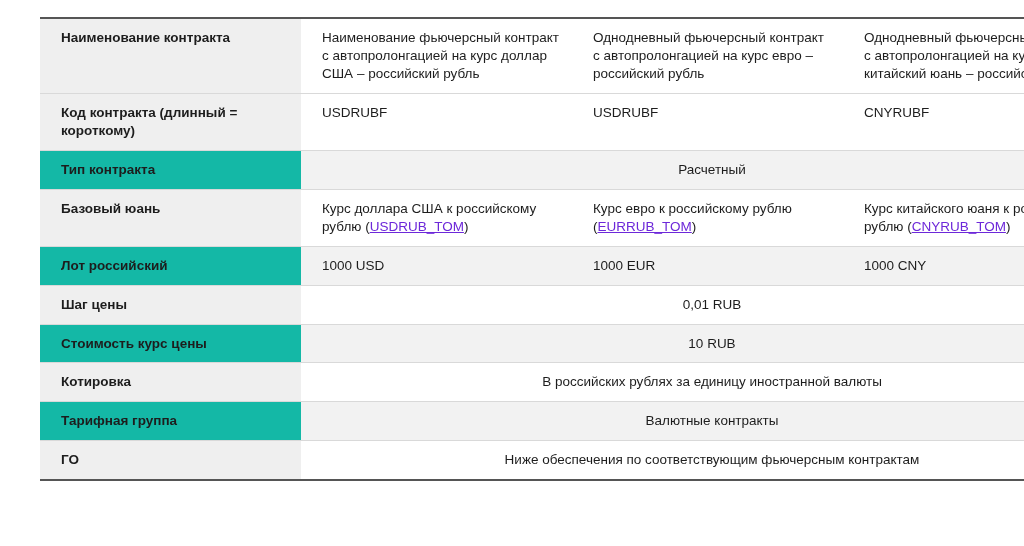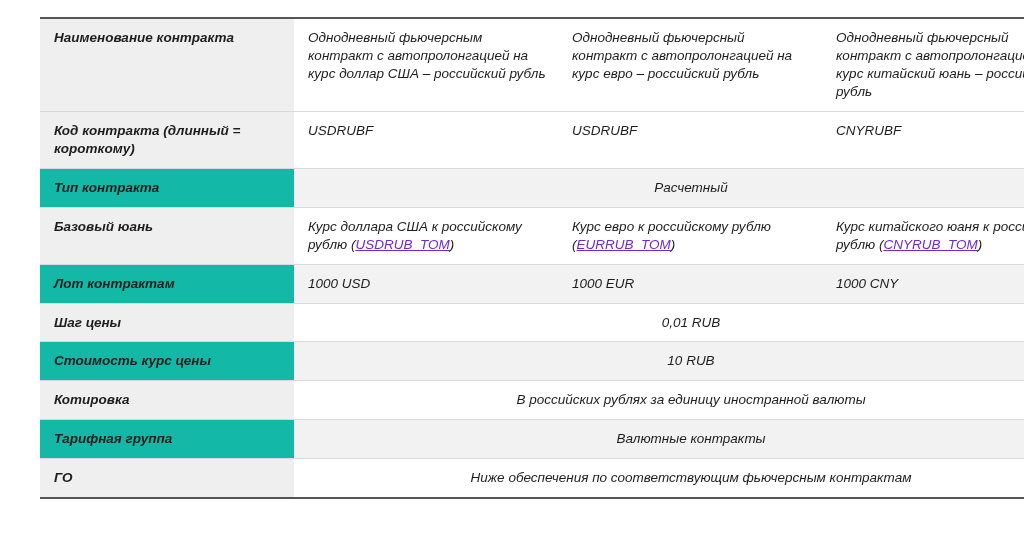--- a/index.html
+++ b/index.html
@@ -35,24 +35,23 @@
     border-bottom: 1px solid #d9d9d9;
   }
   table.spec tr.first-row {
     border-top: 2px solid #555555;
   }
   table.spec tr.last-row {
     border-bottom: 2px solid #555555;
   }
   table.spec td {
     vertical-align: top;
-    padding: 10px 12px 10px 14px;
+    padding: 10px 12px 10px 21px;
     font-size: 13.5px;
     line-height: 1.33;
-    font-style: italic;
   }
   td.label {
     width: 228px;
     font-weight: bold;
     background: #efefef;
     color: #1d1d1d;
   }
   td.cell {
     width: 238px;
     background: #ffffff;
@@ -74,42 +73,42 @@
 </style>
 </head>
 <body>
 
 <div class="page">
   <div class="table-wrap">
     <table class="spec">
       <tbody>
           <tr class=" first-row">
             <td class="label">Наименование контракта</td>
-            <td class="cell">Однодневный фьючерсным контракт с автопролонгацией на курс доллар США – российский рубль</td>
+            <td class="cell">Наименование фьючерсный контракт с автопролонгацией на курс доллар США – российский рубль</td>
             <td class="cell">Однодневный фьючерсный контракт с автопролонгацией на курс евро – российский рубль</td>
             <td class="cell">Однодневный фьючерсный контракт с автопролонгацией на курс китайский юань – российский рубль</td>
           </tr>
           <tr>
             <td class="label">Код контракта (длинный = короткому)</td>
             <td class="cell">USDRUBF</td>
             <td class="cell">USDRUBF</td>
             <td class="cell">CNYRUBF</td>
           </tr>
           <tr class="shaded">
             <td class="label">Тип контракта</td>
             <td class="cell center" colspan="3">Расчетный</td>
           </tr>
           <tr>
             <td class="label">Базовый юань</td>
             <td class="cell">Курс доллара США к российскому рублю (<a class="tomlink" href="#">USDRUB_TOM</a>)</td>
             <td class="cell">Курс евро к российскому рублю (<a class="tomlink" href="#">EURRUB_TOM</a>)</td>
             <td class="cell">Курс китайского юаня к российскому рублю (<a class="tomlink" href="#">CNYRUB_TOM</a>)</td>
           </tr>
           <tr class="shaded">
-            <td class="label">Лот контрактам</td>
+            <td class="label">Лот российский</td>
             <td class="cell">1000 USD</td>
             <td class="cell">1000 EUR</td>
             <td class="cell">1000 CNY</td>
           </tr>
           <tr>
             <td class="label">Шаг цены</td>
             <td class="cell center" colspan="3">0,01 RUB</td>
           </tr>
           <tr class="shaded">
             <td class="label">Стоимость курс цены</td>

